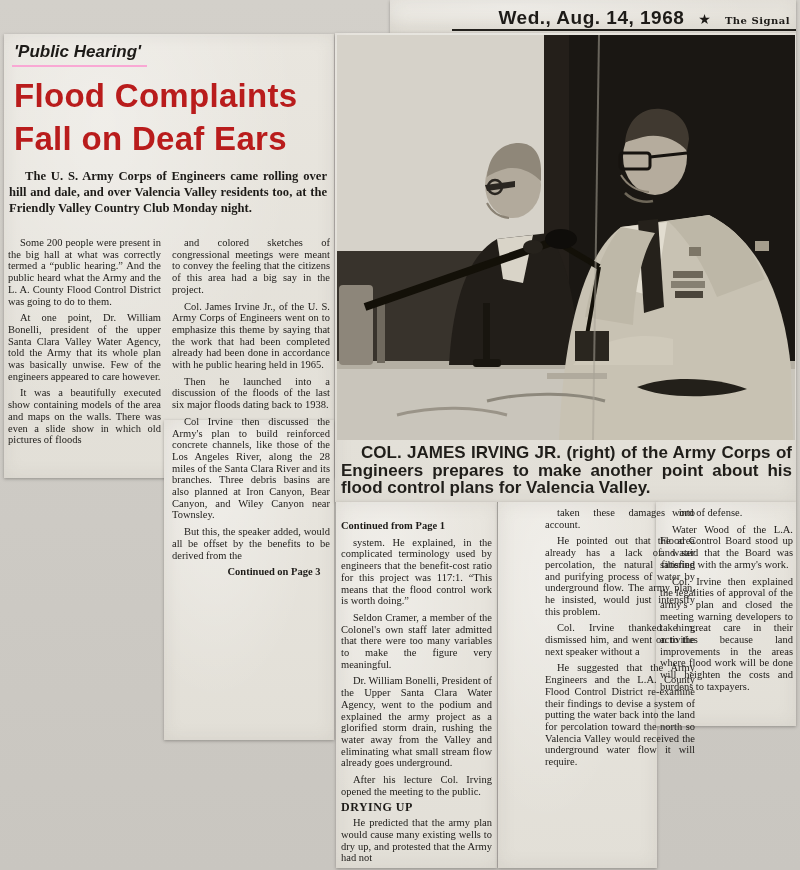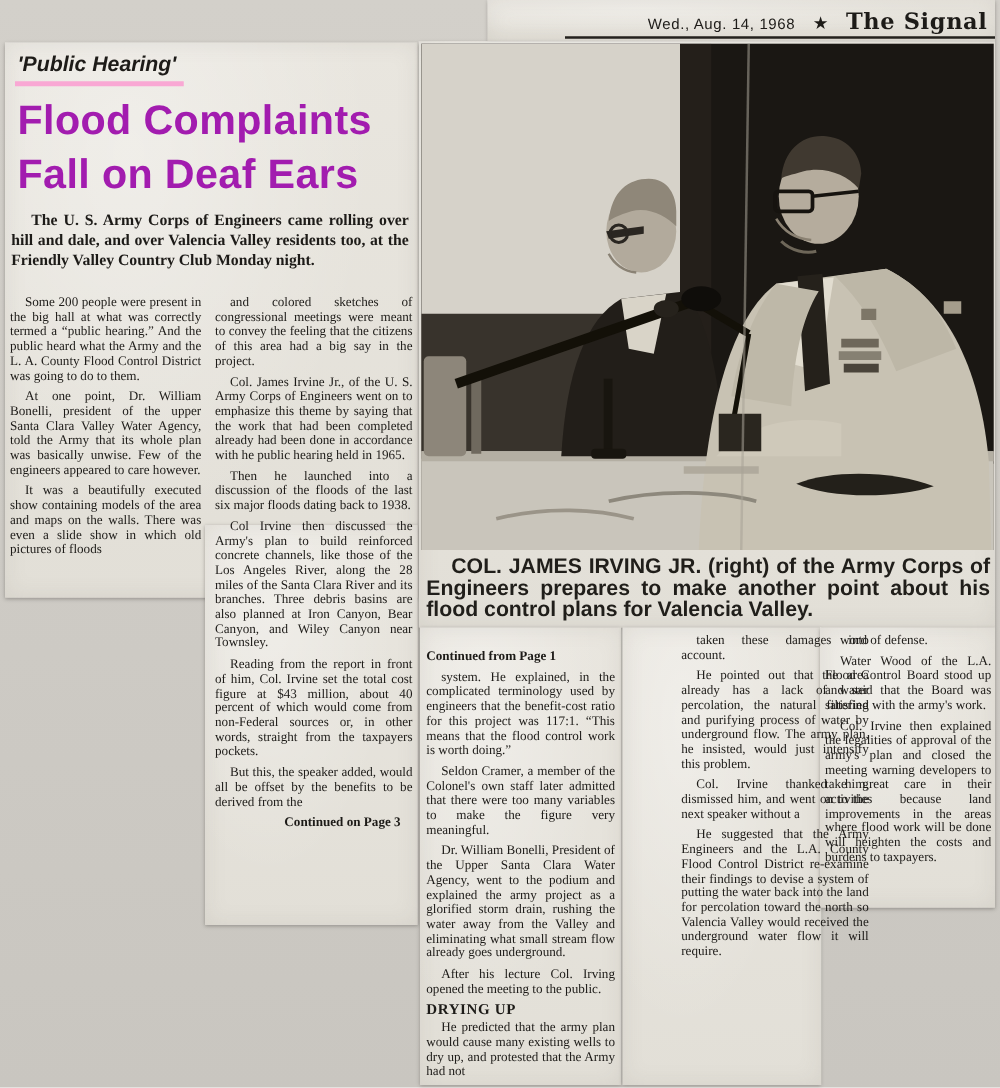--- a/index.html
+++ b/index.html
@@ -10,32 +10,32 @@
   }
   .paper{
     position:absolute;background:
       radial-gradient(ellipse at 30% 20%, rgba(255,255,255,.35), rgba(255,255,255,0) 60%),
       linear-gradient(180deg,#e9e6df,#e2dfd7);
     box-shadow:0 1px 3px rgba(40,38,34,.35), inset 0 0 18px rgba(120,115,105,.12);
   }
   .abs{position:absolute;}
   
   .masthead{right:10px;top:7px;white-space:nowrap;text-align:right;}
-  .m-date{font-family:"Liberation Sans",sans-serif;font-weight:400;font-size:12px;letter-spacing:.5px;text-align:center;}
+  .m-date{font-family:"Liberation Sans",sans-serif;font-weight:700;font-size:19px;letter-spacing:.5px;text-align:center;}
   .m-star{font-size:14px;margin:0 10px;}
-  .m-paper{font-family:"DejaVu Serif",serif;font-weight:700;font-size:18px;letter-spacing:.5px;}
+  .m-paper{font-family:"DejaVu Serif",serif;font-weight:700;font-size:10px;letter-spacing:.5px;}
   .m-rule{left:452px;top:29px;width:344px;height:2px;background:#23211d;}
   
   .kicker{
     left:12px;top:42px;font-family:"Liberation Sans",sans-serif;font-weight:700;font-style:italic;
-    font-size:17px;border-bottom:4px solid #f9a8d4;padding:0 6px 3px 2px;
+    font-size:17px;border-bottom:2px solid #f9a8d4;padding:0 6px 3px 2px;
   }
   .headline{
     left:14px;top:74px;width:316px;font-family:"Liberation Sans",sans-serif;font-weight:700;
-    font-size:33px;line-height:43px;letter-spacing:.3px;color:#a21caf;
+    font-size:33px;line-height:43px;letter-spacing:.3px;color:#b91c1c;
   }
   .lede{
     left:9px;top:168px;width:318px;font-size:12.6px;line-height:16px;font-weight:700;
     text-align:justify;text-indent:16px;
   }
   
   .col{text-align:justify;font-size:10.5px;line-height:11.7px;}
   .col p{margin:0 0 5px 0;text-indent:12px;}
   .col1{left:8px;top:237px;width:153px;}
   .col2{left:172px;top:237px;width:158px;}
@@ -85,21 +85,20 @@
     <p>Some 200 people were present in the big hall at what was correctly termed a “public hearing.” And the public heard what the Army and the L. A. County Flood Control District was going to do to them.</p>
     <p>At one point, Dr. William Bonelli, president of the upper Santa Clara Valley Water Agency, told the Army that its whole plan was basically unwise. Few of the engineers appeared to care however.</p>
     <p>It was a beautifully executed show containing models of the area and maps on the walls. There was even a slide show in which old pictures of floods</p>
   </div>
 
   <div class="abs col col2">
     <p>and colored sketches of congressional meetings were meant to convey the feeling that the citizens of this area had a big say in the project.</p>
     <p>Col. James Irvine Jr., of the U. S. Army Corps of Engineers went on to emphasize this theme by saying that the work that had been completed already had been done in accordance with he public hearing held in 1965.</p>
     <p>Then he launched into a discussion of the floods of the last six major floods dating back to 1938.</p>
     <p>Col Irvine then discussed the Army's plan to build reinforced concrete channels, like those of the Los Angeles River, along the 28 miles of the Santa Clara River and its branches. Three debris basins are also planned at Iron Canyon, Bear Canyon, and Wiley Canyon near Townsley.</p>
-    <p>Reading from the report in front of him, Col. Irvine set the total cost figure at $43 million, about 40 percent of which would come from non-Federal sources or, in other words, straight from the taxpayers pockets.</p>
     <p>But this, the speaker added, would all be offset by the benefits to be derived from the</p>
     <p class="contline">Continued on Page 3</p>
   </div>
 
   <figure class="abs photo" style="margin:0;">
     <svg viewBox="0 0 458 405" preserveAspectRatio="none">
 
       <rect width="458" height="405" fill="#d6d2c9"></rect>
       <rect width="458" height="405" fill="url(#grain)" opacity="0"></rect>
 

